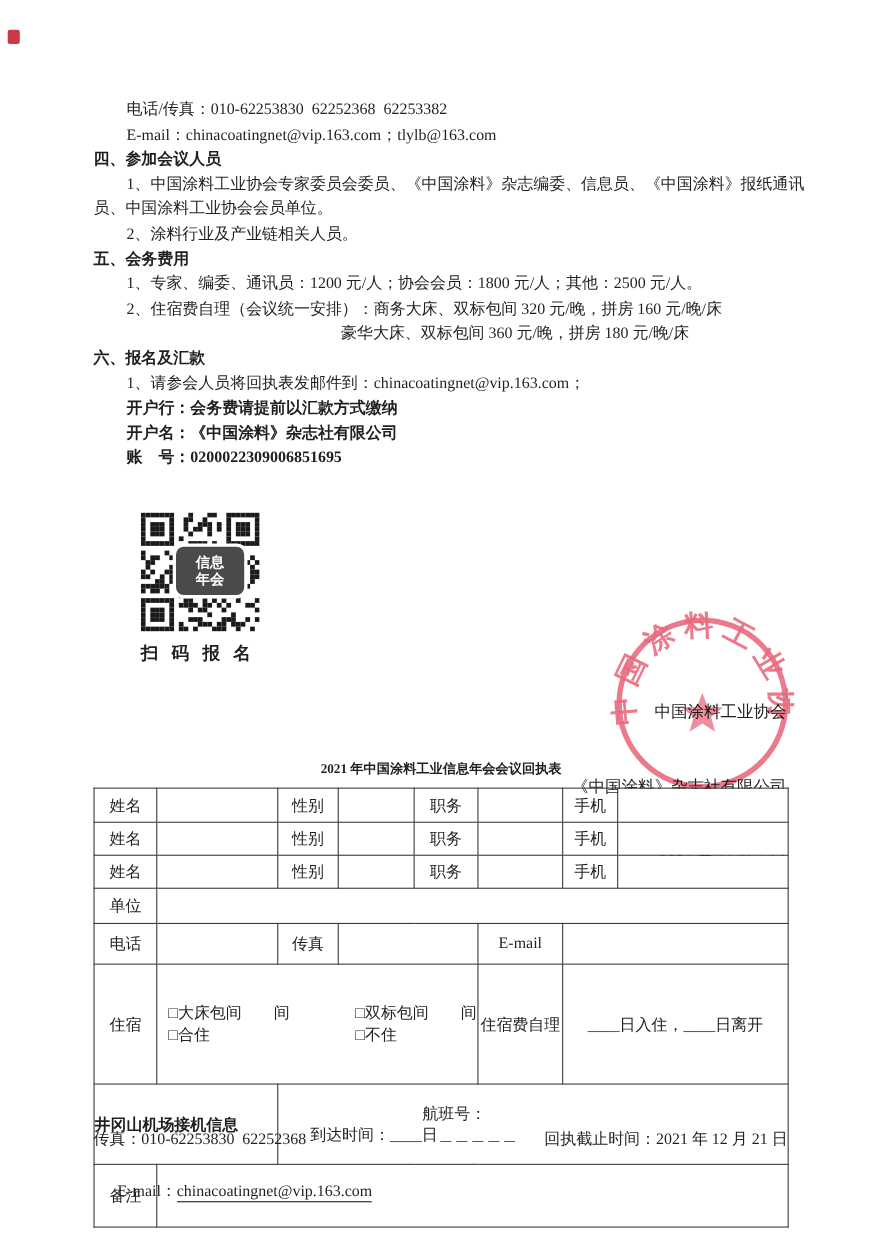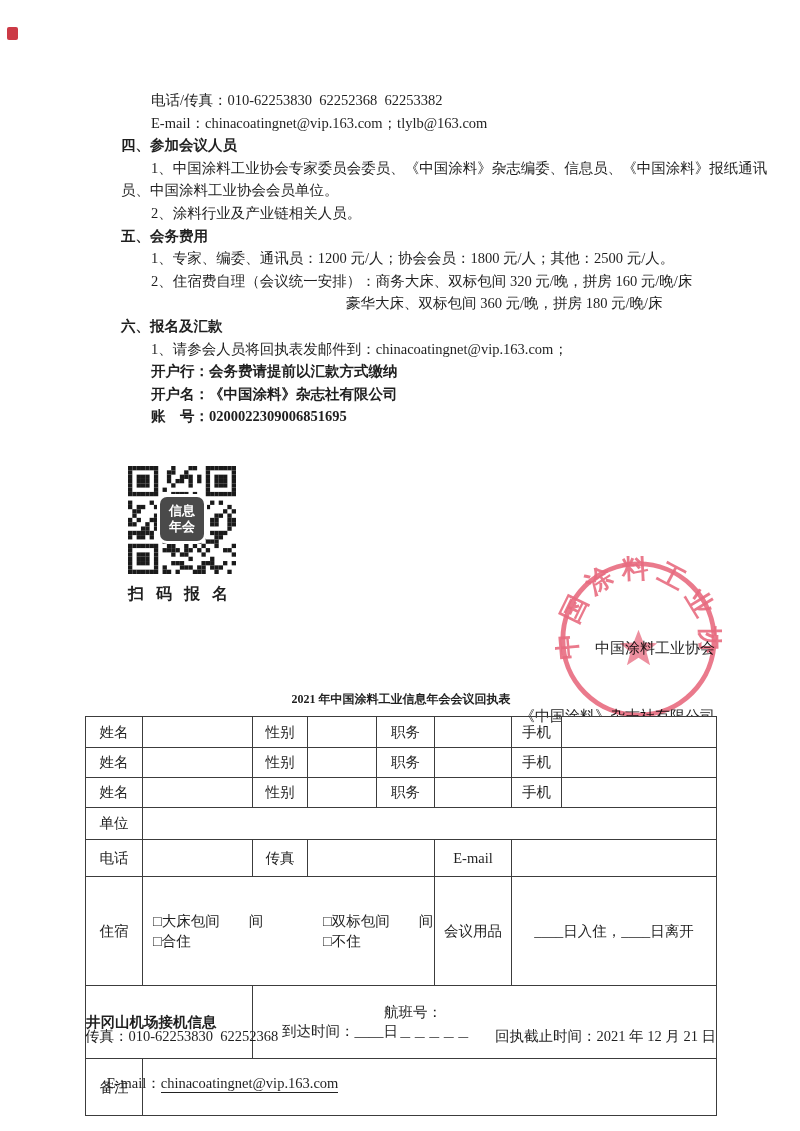--- a/index.html
+++ b/index.html
@@ -1,29 +1,29 @@
 <!DOCTYPE html>
 <html><head>
 <meta charset="utf-8">
 <style>
   html,body{margin:0;padding:0;background:#ffffff;}
   .page{position:relative;width:800px;height:1131px;background:#fff;overflow:hidden;
         font-family:"Liberation Serif","DejaVu Serif",serif;color:#1f1f1f;}
   .doc-lines{position:absolute;top:89px;left:85px;width:640px;}
-  .line{font-size:14.5px;line-height:22.6px;white-space:pre;margin-left:36px;}
+  .line{font-size:14.5px;line-height:22.6px;white-space:pre;}
   .indent{padding-left:30px;}
   .indent-deep{padding-left:225px;}
   .bold{font-weight:700;}
   .corner-mark{position:absolute;left:7px;top:27px;width:11px;height:13px;
                background:#cc3a46;border-radius:2px;}
   
   .qr-block{position:absolute;left:128px;top:466px;width:112px;}
   .qr-wrap{position:relative;width:108px;height:108px;}
   .qr-wrap svg{display:block;}
-  .qr-label{position:absolute;left:32px;top:31px;width:44px;height:44px;background:#4a4a4a;
+  .qr-label{position:absolute;left:32px;top:31px;width:62px;height:44px;background:#4a4a4a;
             border-radius:7px;box-shadow:0 0 0 3px #fff;color:#fff;text-align:center;
             font-family:"Liberation Sans","DejaVu Sans",sans-serif;font-weight:700;
             font-size:13px;line-height:16px;padding-top:6px;box-sizing:border-box;}
   .qr-caption{margin-top:10px;font-weight:700;font-size:16px;letter-spacing:4px;white-space:pre;}
   
   .signature{position:absolute;top:592px;right:85px;text-align:right;font-size:15px;line-height:22.5px;white-space:pre;}
   
   .stamp{position:absolute;left:555px;top:556px;width:167px;height:167px;
          mix-blend-mode:multiply;opacity:.88;pointer-events:none;}
   
@@ -415,21 +415,21 @@
     <tr style="height:52px">
       <td class="lbl">住宿</td>
       <td colspan="4">
         <div class="opt-grid">
           <span>□大床包间　　间</span>
           <span>□双标包间　　间</span>
           <span>□合住</span>
           <span>□不住</span>
         </div>
       </td>
-      <td class="lbl">会议用品</td>
+      <td class="lbl">住宿费自理</td>
       <td colspan="2" class="center">____日入住，____日离开</td>
     </tr>
     <tr style="height:32px">
       <td colspan="2" class="pickup-lbl">井冈山机场接机信息</td>
       <td colspan="6" class="pickup-content">
         <span class="flight">航班号：</span>
         <span>到达时间：____日＿＿＿＿＿</span>
       </td>
     </tr>
     <tr style="height:57px">

